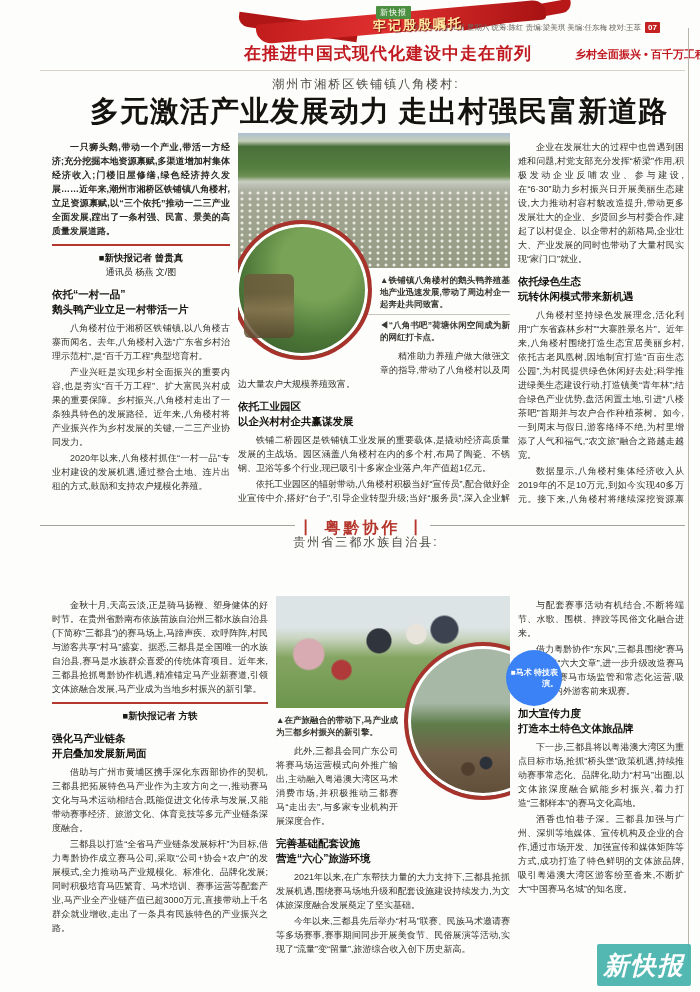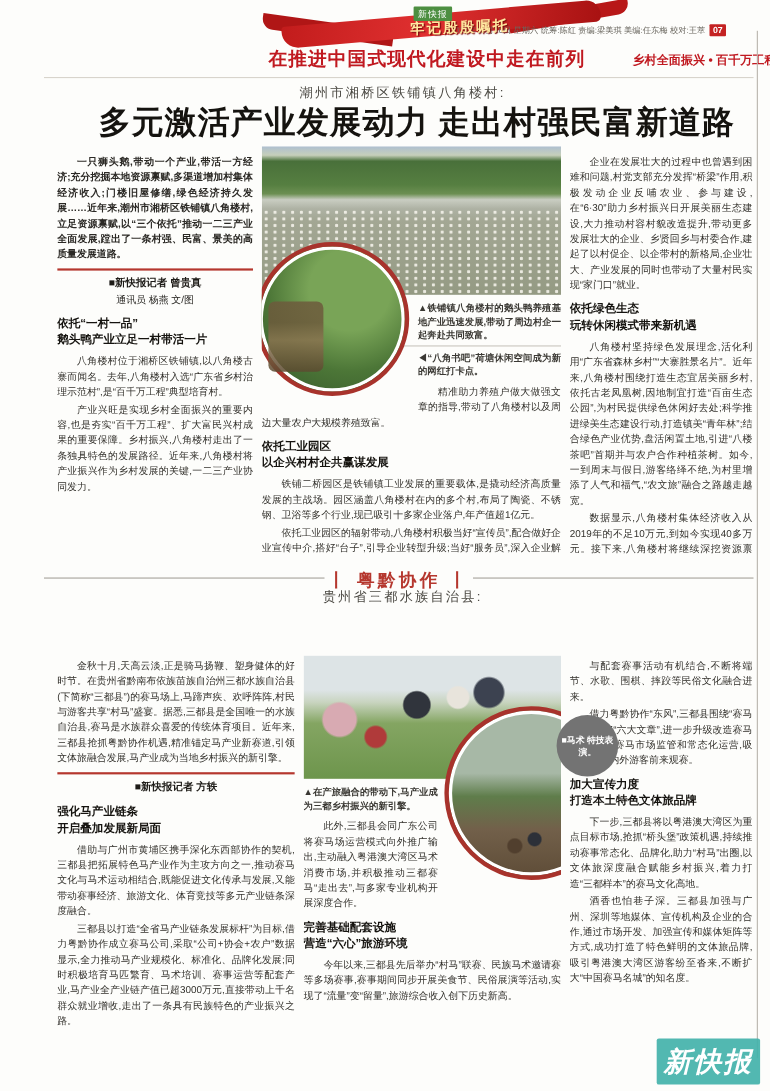--- a/index.html
+++ b/index.html
@@ -43,22 +43,22 @@
     radial-gradient(circle at 14% 52%,#d8aab2 0 7%,rgba(0,0,0,0) 8%),
     radial-gradient(circle at 28% 66%,#b03a3a 0 5%,rgba(0,0,0,0) 6%),
     radial-gradient(circle at 44% 40%,#30343c 0 8%,rgba(0,0,0,0) 9%),
     radial-gradient(circle at 60% 34%,#e8e4dc 0 6%,rgba(0,0,0,0) 7%),
     radial-gradient(circle at 72% 30%,#3c4250 0 7%,rgba(0,0,0,0) 8%),
     linear-gradient(to bottom,#dde4e6 0 28%,#c8d4bf 38%,#84a562 55%,#6d954c 100%);position:relative;}
   .circle2{float:right;width:150px;height:150px;margin:-66px -52px 6px 6px;border-radius:50%;border:4px solid #a8332c;box-shadow:0 0 0 3px #fff inset;position:relative;z-index:4;background:
     radial-gradient(circle at 52% 78%,#2c3038 0 4%,rgba(0,0,0,0) 5%),
     radial-gradient(circle at 40% 82%,#513f2e 0 4%,rgba(0,0,0,0) 5%),
     linear-gradient(to bottom,#a7b8a6 0 38%,#5f7d4b 52%,#72604a 72%,#5f4d38 100%);}
-  .badge{position:absolute;z-index:6;width:56px;height:56px;border-radius:50%;background:#737373;color:#fff;
-    font-size:8px;line-height:11px;font-weight:bold;display:flex;align-items:center;justify-content:center;text-align:center;padding:4px;box-sizing:border-box;}
+  .badge{position:absolute;z-index:6;width:56px;height:56px;border-radius:50%;background:#3b82f6;color:#fff;
+    font-size:8px;line-height:11px;font-weight:bold;display:flex;align-items:center;justify-content:center;text-align:right;padding:4px;box-sizing:border-box;}
   
   .sec-div{position:absolute;left:40px;top:518px;width:645px;height:14px;}
   .sec-div .ln{position:absolute;top:7px;height:1px;background:#a6a29a;}
   .sec-div .lbl{position:absolute;left:0;right:0;text-align:center;top:0;font-size:16px;font-weight:bold;color:#b5372e;letter-spacing:3px;background:transparent;}
   
   .logo{position:absolute;left:597px;top:944px;width:94px;height:42px;background:rgba(67,178,170,.92);color:#fff;
     display:flex;align-items:center;justify-content:center;font-size:25px;font-weight:bold;font-style:italic;letter-spacing:2px;z-index:8;border-radius:2px;}
 </style>
 </head>
 <body>
@@ -85,20 +85,21 @@
     <p class="lead">一只狮头鹅,带动一个产业,带活一方经济;充分挖掘本地资源禀赋,多渠道增加村集体经济收入;门楼旧屋修缮,绿色经济持久发展……近年来,潮州市湘桥区铁铺镇八角楼村,立足资源禀赋,以“三个依托”推动一二三产业全面发展,蹚出了一条村强、民富、景美的高质量发展道路。</p>
     <div class="redrule"></div>
     <div class="byline">■新快报记者 曾贵真</div>
     <div class="byline2">通讯员 杨燕 文/图</div>
     <div class="subhead">
       <span>依托“一村一品”</span><br>
       <span>鹅头鸭产业立足一村带活一片</span>
     </div>
     <p>八角楼村位于湘桥区铁铺镇,以八角楼古寨而闻名。去年,八角楼村入选“广东省乡村治理示范村”,是“百千万工程”典型培育村。</p>
     <p>产业兴旺是实现乡村全面振兴的重要内容,也是夯实“百千万工程”、扩大富民兴村成果的重要保障。乡村振兴,八角楼村走出了一条独具特色的发展路径。近年来,八角楼村将产业振兴作为乡村发展的关键,一二三产业协同发力。</p>
+    <p>2020年以来,八角楼村抓住“一村一品”专业村建设的发展机遇,通过整合土地、连片出租的方式,鼓励和支持农户规模化养殖。</p>
   </div>
 
   <div class="col" style="left:238px;top:133px;width:272px;height:373px;">
     <div class="photo1"></div>
     <div class="circle1"></div>
     <div style="padding-top:6px;">
       <div class="caption">▲铁铺镇八角楼村的鹅头鸭养殖基地产业迅速发展,带动了周边村企一起奔赴共同致富。</div>
       <div class="cap-div"></div>
       <div class="caption">◀“八角书吧”荷塘休闲空间成为新的网红打卡点。</div>
       <p style="margin-top:6px;">精准助力养殖户做大做强文章的指导,带动了八角楼村以及周边大量农户大规模养殖致富。</p>
@@ -131,33 +132,34 @@
 
   <div class="col" style="left:52px;top:598px;width:216px;height:388px;">
     <p>金秋十月,天高云淡,正是骑马扬鞭、塑身健体的好时节。在贵州省黔南布依族苗族自治州三都水族自治县(下简称“三都县”)的赛马场上,马蹄声疾、欢呼阵阵,村民与游客共享“村马”盛宴。据悉,三都县是全国唯一的水族自治县,赛马是水族群众喜爱的传统体育项目。近年来,三都县抢抓粤黔协作机遇,精准锚定马产业新赛道,引领文体旅融合发展,马产业成为当地乡村振兴的新引擎。</p>
     <div class="redrule"></div>
     <div class="byline">■新快报记者 方轶</div>
     <div class="subhead">
       <span>强化马产业链条</span><br>
       <span>开启叠加发展新局面</span>
     </div>
     <p>借助与广州市黄埔区携手深化东西部协作的契机,三都县把拓展特色马产业作为主攻方向之一,推动赛马文化与马术运动相结合,既能促进文化传承与发展,又能带动赛事经济、旅游文化、体育竞技等多元产业链条深度融合。</p>
-    <p>三都县以打造“全省马产业链条发展标杆”为目标,借力粤黔协作成立赛马公司,采取“公司+协会+农户”数据显示,全力推动马产业规模化、标准化、品牌化发展;同时积极培育马匹繁育、马术培训、赛事运营等配套产业,马产业全产业链产值已超3000万元,直接带动上千名群众就业增收,走出了一条具有民族特色的产业振兴之路。</p>
+    <p>三都县以打造“全省马产业链条发展标杆”为目标,借力粤黔协作成立赛马公司,采取“公司+协会+农户”的发展模式,全力推动马产业规模化、标准化、品牌化发展;同时积极培育马匹繁育、马术培训、赛事运营等配套产业,马产业全产业链产值已超3000万元,直接带动上千名群众就业增收,走出了一条具有民族特色的产业振兴之路。</p>
   </div>
 
   <div class="col" style="left:276px;top:596px;width:234px;height:390px;">
     <div class="photo2"></div>
     <div class="circle2"></div>
     <div style="padding-top:6px;">
       <div class="caption">▲在产旅融合的带动下,马产业成为三都乡村振兴的新引擎。</div>
       <p style="margin-top:6px;">此外,三都县会同广东公司将赛马场运营模式向外推广输出,主动融入粤港澳大湾区马术消费市场,并积极推动三都赛马“走出去”,与多家专业机构开展深度合作。</p>
       <div class="subhead">
         <span>完善基础配套设施</span><br>
         <span>营造“六心”旅游环境</span>
       </div>
+      <p>2021年以来,在广东帮扶力量的大力支持下,三都县抢抓发展机遇,围绕赛马场地升级和配套设施建设持续发力,为文体旅深度融合发展奠定了坚实基础。</p>
       <p>今年以来,三都县先后举办“村马”联赛、民族马术邀请赛等多场赛事,赛事期间同步开展美食节、民俗展演等活动,实现了“流量”变“留量”,旅游综合收入创下历史新高。</p>
     </div>
   </div>
   <div class="badge" style="left:506px;top:650px;">■马术 特技表演。</div>
 
   <div class="col" style="left:518px;top:598px;width:166px;height:388px;">
     <p>与配套赛事活动有机结合,不断将端节、水歌、围棋、摔跤等民俗文化融合进来。</p>
     <p>借力粤黔协作“东风”,三都县围绕“赛马经济”做好“六大文章”,进一步升级改造赛马场地,加强赛马市场监管和常态化运营,吸引大批省内外游客前来观赛。</p>
     <div class="subhead">
       <span>加大宣传力度</span><br>

